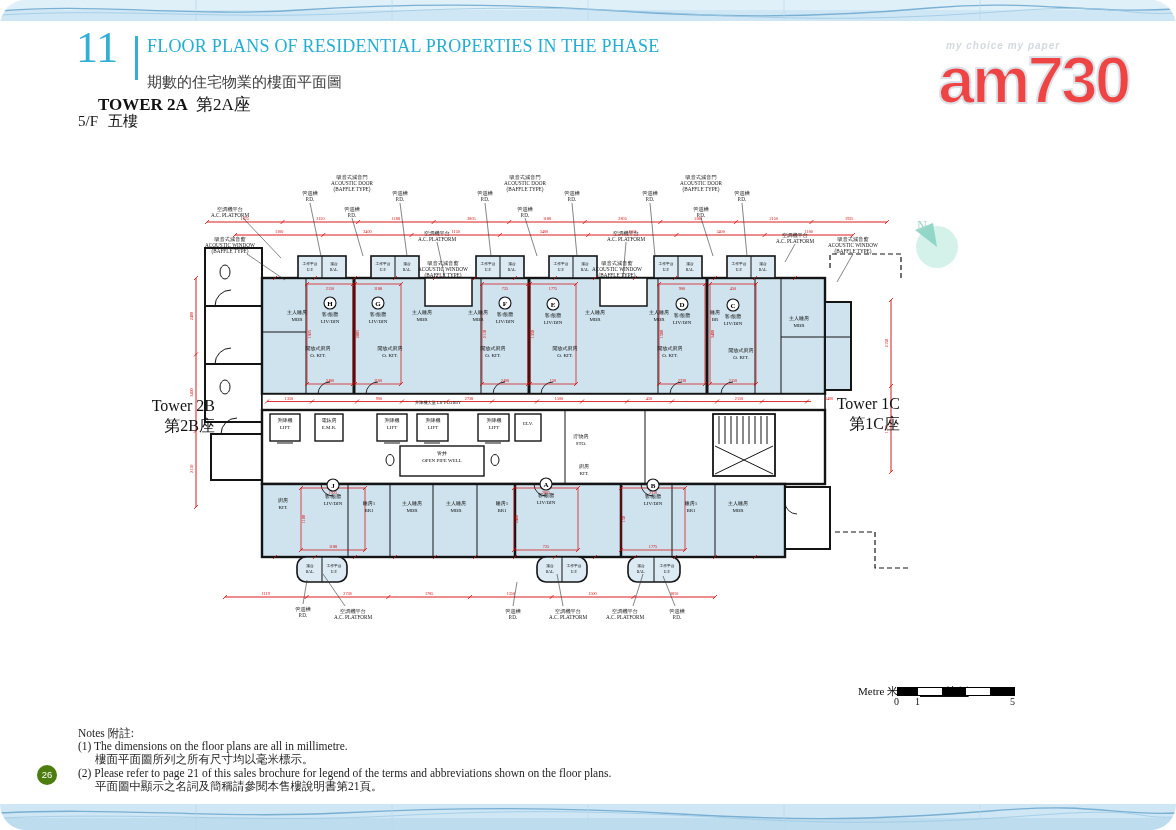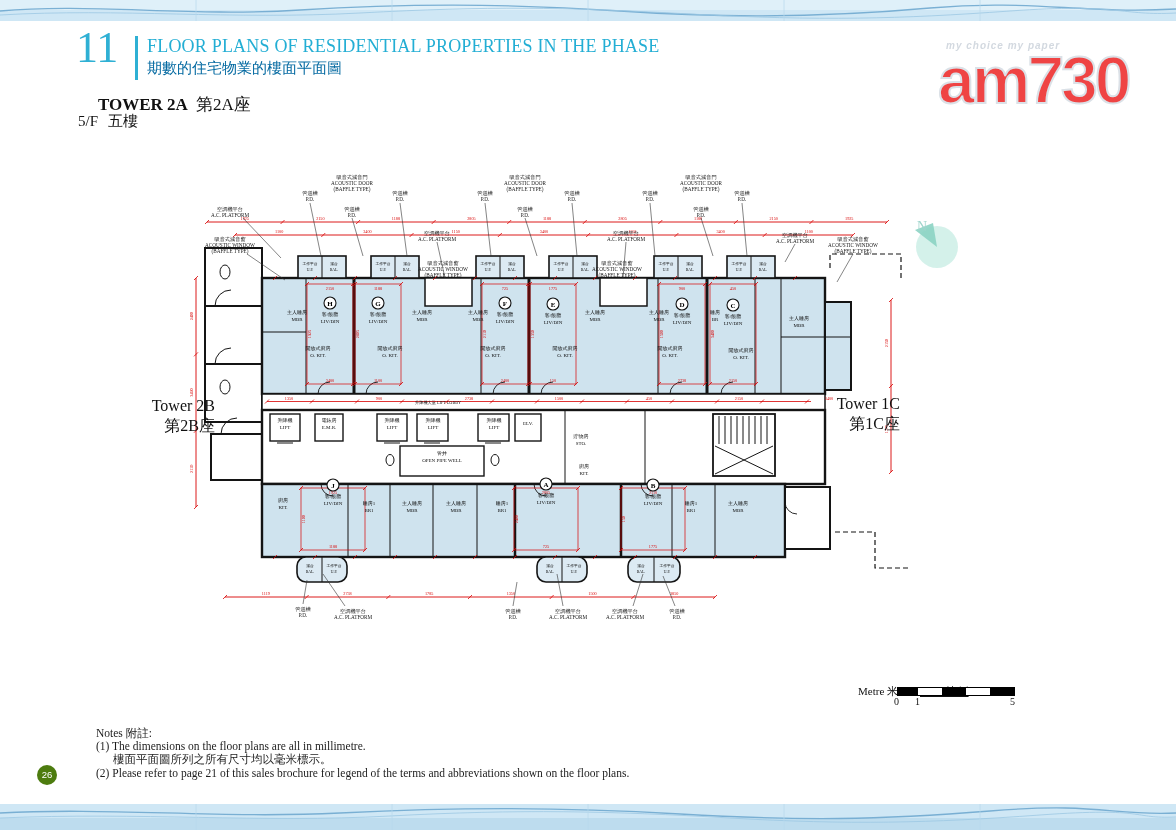--- a/index.html
+++ b/index.html
@@ -1,27 +1,27 @@
 <!DOCTYPE html>
 <html><head>
 <meta charset="utf-8">
 <style>
   html,body{margin:0;padding:0;background:#ffffff;}
   .page{position:relative;width:1176px;height:830px;background:#fff;overflow:hidden;
-        font-family:"Liberation Serif",serif;}
+        font-family:"Liberation Serif",serif;border-radius:26px;}
   
   .wavebar{position:absolute;left:0;width:1176px;overflow:hidden;}
   .wavebar svg{display:block;}
   .bar-top{top:0;height:21px;}
   .bar-bottom{top:804px;height:26px;}
   
   .section-num{position:absolute;left:76px;top:26px;font-size:44px;color:#2fb0d4;line-height:1;}
   .header-rule{position:absolute;left:135px;top:36px;width:3px;height:44px;background:#2fb0d4;}
   .title-en{position:absolute;left:147px;top:36px;font-size:18px;color:#23aed4;letter-spacing:.2px;}
-  .title-zh{position:absolute;left:147px;top:59px;font-size:15px;color:#0369a1;}
+  .title-zh{position:absolute;left:147px;top:73px;font-size:15px;color:#404040;}
   .tower-heading{position:absolute;left:78px;top:93px;font-size:17px;color:#111;margin-left:20px;}
   .tower-heading b{font-weight:bold;margin-right:8px;}
   .floor-heading{position:absolute;left:78px;top:112px;font-size:15px;color:#111;}
   .floor-heading b{font-weight:normal;margin-right:10px;}
   
   .wm{position:absolute;left:884px;top:30px;width:286px;height:96px;}
   .wm .tag{position:absolute;left:62px;top:10px;font-family:"Liberation Sans",sans-serif;
            font-size:10px;font-weight:bold;font-style:italic;color:#d3d9e0;letter-spacing:1px;}
   .wm .logo{position:absolute;left:54px;top:12px;font-family:Liberation Sans, sans-serif;
             font-size:66px;font-weight:bold;letter-spacing:-3px;color:#ef4444;
@@ -32,21 +32,21 @@
   .north{position:absolute;left:903px;top:205px;width:64px;height:72px;}
   
   .scalebar{position:absolute;left:858px;top:668px;width:176px;height:44px;font-size:11px;color:#111;}
   .scalebar .scale-t{position:absolute;left:62px;top:16px;text-decoration:underline;}
   .scalebar .metre-t{position:absolute;left:0px;top:16px;}
   .scalebar .bar{position:absolute;left:39px;top:19px;width:116px;height:7px;border:1px solid #000;
                  display:flex;}
   .scalebar .bar i{display:block;height:100%;}
   .scalebar .tk{position:absolute;top:28px;font-size:10px;}
   
-  .notes{position:absolute;left:96px;top:727px;font-size:11.5px;color:#1c1c1c;line-height:13.2px;}
+  .notes{position:absolute;left:78px;top:727px;font-size:11.5px;color:#1c1c1c;line-height:13.2px;}
   .notes .zh{padding-left:17px;}
   .pagenum{position:absolute;left:37px;top:765px;width:20px;height:20px;border-radius:50%;
            background:#4d7c0f;color:#fff;font-size:9.5px;line-height:20px;text-align:center;
            font-family:"Liberation Sans",sans-serif;}
   
   .t-room{font-family:"Liberation Serif",serif;font-size:5px;fill:#101010;}
   .t-inline{font-family:"Liberation Serif",serif;font-size:4.2px;fill:#101010;}
   .t-letter{font-family:"Liberation Serif",serif;font-size:7px;font-weight:bold;fill:#000;}
   .t-ann{font-family:"Liberation Serif",serif;font-size:5.2px;fill:#1a1a1a;}
   .t-dim{font-family:"Liberation Serif",serif;font-size:4.2px;fill:#d80000;}
@@ -638,20 +638,21 @@
     <span class="tk" style="left:36px;">0</span>
     <span class="tk" style="left:57px;">1</span>
     <span class="tk" style="left:152px;">5</span>
   </div>
 
   <div class="notes">
     <div>Notes 附註:</div>
     <div>(1) The dimensions on the floor plans are all in millimetre.</div>
     <div class="zh">樓面平面圖所列之所有尺寸均以毫米標示。</div>
     <div>(2) Please refer to page 21 of this sales brochure for legend of the terms and abbreviations shown on the floor plans.</div>
+    <div class="zh">平面圖中顯示之名詞及簡稱請參閱本售樓說明書第21頁。</div>
   </div>
 
   <div class="pagenum">26</div>
 
   <div class="wavebar bar-bottom">
     <svg width="1176" height="26" viewBox="0 0 1176 26">
       <rect x="0" y="0" width="1176" height="26" fill="#cfe7f5"></rect>
       <rect x="0" y="14" width="1176" height="12" fill="#bddcee"></rect>
       <path d="M0,9 C110,3 220,15 340,9 S 560,3 680,10 S 880,16 990,7 S 1110,12 1176,9" fill="none" stroke="#6fa9cf" stroke-width="1.3" opacity=".9"></path>
       <path d="M0,14 C140,8 260,19 390,12 S 610,7 730,14 S 930,19 1040,11 S 1130,15 1176,13" fill="none" stroke="#9cc8e4" stroke-width="1" opacity=".8"></path>

